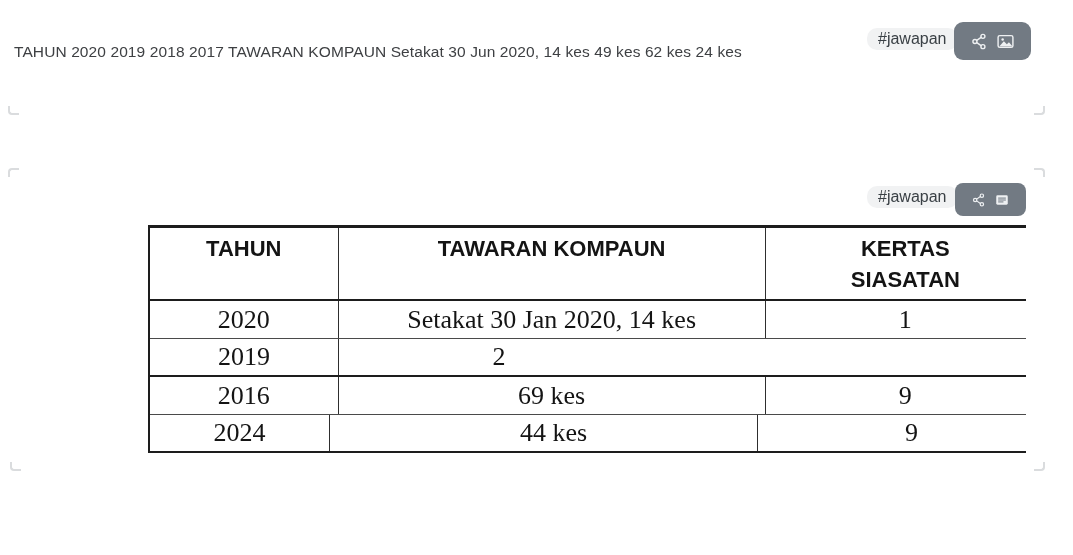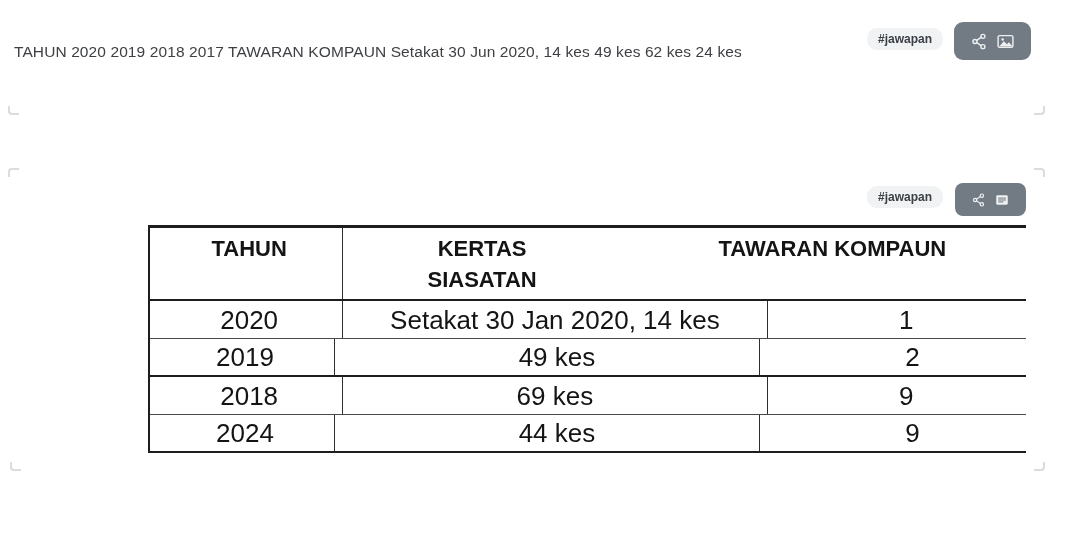--- a/index.html
+++ b/index.html
@@ -14,21 +14,21 @@
   .question-text {
     position:absolute; left:14px; top:40px; width:845px;
     font-size:15.5px; line-height:23px; color:#3e4043;
     letter-spacing:0.1px;
   }
   .question-text .qline { display:block; }
 
   .tag-badge {
     position:absolute;
     background:#f1f2f3; color:#3a4045;
-    font-size:12px; font-weight:700;
+    font-size:16px; font-weight:400;
     padding:4px 11px; border-radius:10px;
     line-height:14px; cursor:pointer; border:none;
     font-family:"Liberation Sans", sans-serif;
   }
   .q-badge { left:867px; top:28px; }
   .a-badge { left:867px; top:186px; }
 
   .toolbar {
     position:absolute; background:#727a83; border-radius:9px;
     display:flex; align-items:center; justify-content:center; gap:7px;
@@ -53,35 +53,35 @@
   
   .table-wrap {
     position:absolute; left:148px; top:225px;
     width:878px; height:231px; overflow:hidden;
   }
   .tbl {
     width:897px; color:#141414;
     border-top:3px solid #1d1d1d;
     border-left:2px solid #1d1d1d;
   }
-  .tr { display:flex;padding-left:6px; }
+  .tr { display:flex; }
   .td {
     display:flex; justify-content:center;
     text-align:center;
   }
   .c1 { width:189px; border-right:1.5px solid #2e2e2e; }
   .c2 { width:428px; border-right:1.5px solid #2e2e2e; }
   .c3 { width:280px; }
   .thead { height:73px; border-bottom:2.5px solid #1d1d1d; }
   .thead .td {
     align-items:flex-start; padding-top:5px;
     font-weight:700; font-size:22px; line-height:31px;
   }
   .thead .hwrap { display:inline-block; max-width:200px; }
-  .drow { height:38px; }
+  .drow { height:38px;font-family:Liberation Serif, serif; }
   .drow .td { align-items:center; font-size:26px; line-height:34px; }
   .sep-thin  { border-bottom:1.5px solid #4a4a4a; }
   .sep-thick { border-bottom:2.5px solid #1d1d1d;gap:20px; }
 </style>
 </head>
 <body>
 
 <div class="page">
 
   <div class="question-text">
@@ -141,37 +141,36 @@
           <line x1="5.2" y1="12.4" x2="11.8" y2="12.4" stroke="#727a83" stroke-width="1.3"></line>
         </svg>
       </span>
     </button>
   </div>
 
   <div class="table-wrap">
     <div class="tbl">
       <div class="tr thead">
         <div class="td c1">TAHUN</div>
+        <div class="td c2">TAWARAN KOMPAUN</div>
         <div class="td c3">
             <span class="hwrap">KERTAS SIASATAN</span>
           </div>
-        <div class="td c2">TAWARAN KOMPAUN</div>
       </div>
       <div class="tr drow sep-thin">
         <div class="td c1">2020</div>
         <div class="td c2">Setakat 30 Jan 2020, 14 kes</div>
         <div class="td c3">1</div>
       </div>
       <div class="tr drow sep-thick">
         <div class="td c1">2019</div>
-        <div class="td c2">49 kes</div>
         <div class="td c3">2</div>
       </div>
       <div class="tr drow sep-thin">
-        <div class="td c1">2018</div>
+        <div class="td c1">2016</div>
         <div class="td c2">69 kes</div>
         <div class="td c3">9</div>
       </div>
       <div class="tr drow sep-thick">
         <div class="td c1">2024</div>
         <div class="td c2">44 kes</div>
         <div class="td c3">9</div>
       </div>
     </div>
   </div>

